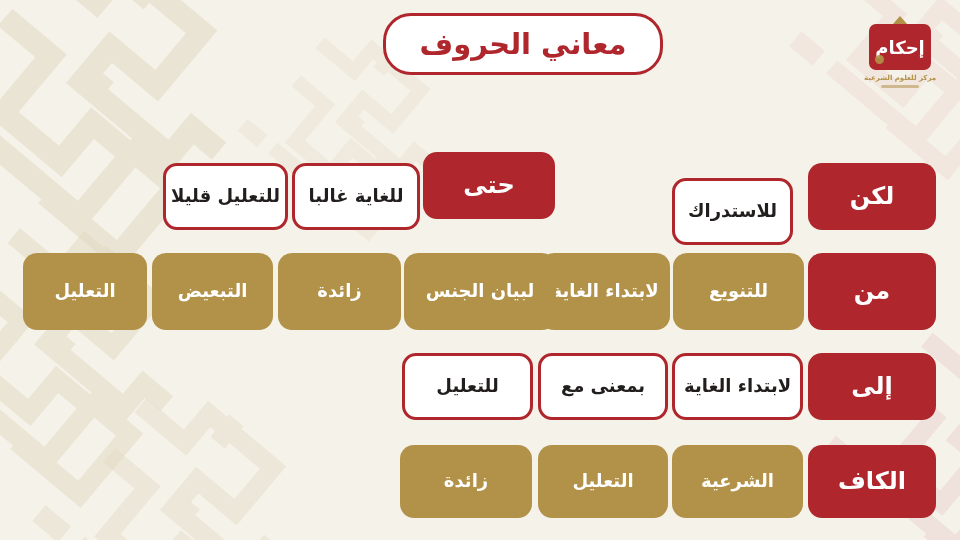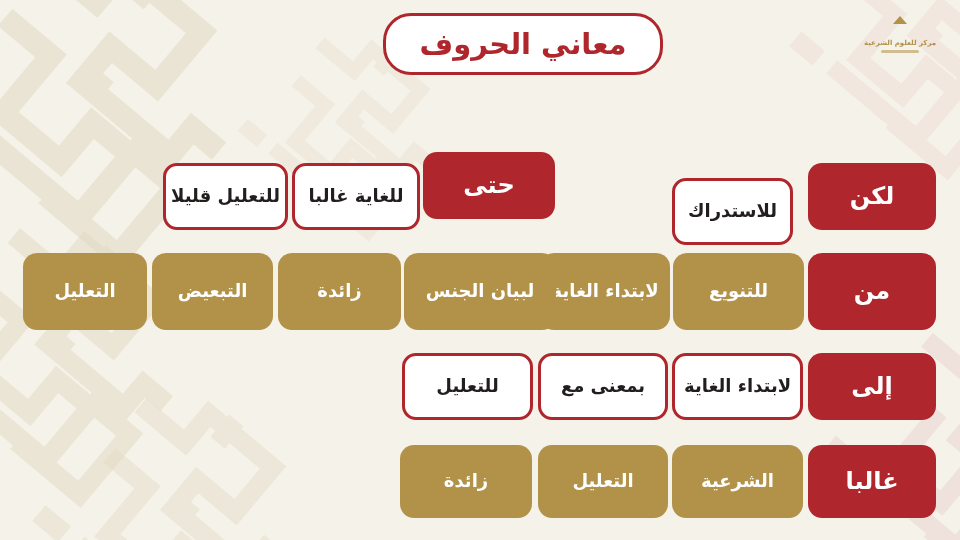--- a/index.html
+++ b/index.html
@@ -32,21 +32,21 @@
   }
   .logo-square{
     background:var(--red);border-radius:7px;height:46px;width:62px;margin:0 auto;
     display:flex;align-items:center;justify-content:center;
     color:#ffffff;font-size:18px;font-weight:bold;position:relative;
   }
   .logo-seal{
     position:absolute;left:6px;bottom:6px;width:9px;height:9px;border-radius:50%;
     background:var(--gold);opacity:.9;
   }
-  .logo-sub{color:var(--gold);font-size:7px;font-weight:bold;margin-top:15px;white-space:nowrap;}
+  .logo-sub{color:var(--gold);font-size:7px;font-weight:bold;margin-top:4px;white-space:nowrap;}
   .logo-tagbar{height:3px;width:38px;background:var(--gold);opacity:.55;margin:3px auto 0;border-radius:2px;}
 </style>
 </head>
 <body>
 
 <svg width="0" height="0" style="position:absolute" aria-hidden="true">
   <symbol id="kufic" viewBox="0 0 120 120">
     <g fill="none" stroke="currentColor" stroke-width="9">
       <path d="M10 30 h28 v-18 h40 v28 h-24 v18 h46 v-14 h14"></path>
       <path d="M14 58 h24 v30 h30 v-20 h20 v32 h-58"></path>
@@ -76,20 +76,24 @@
 <svg class="wm pink" style="left:810px;top:-70px;width:230px;height:230px;opacity:.4;transform:rotate(40deg)">
     <use href="#kufic"></use>
   </svg>
 
 <div class="title-box">
   <span>معاني الحروف</span>
 </div>
 
 <div class="logo">
   <div class="logo-dome"></div>
+  <div class="logo-square">
+    <span>إحكام</span>
+    <span class="logo-seal"></span>
+  </div>
   <div class="logo-sub">مركز للعلوم الشرعية</div>
   <div class="logo-tagbar"></div>
 </div>
 
 <div class="box red" style="left:808px;top:163px;width:128px;height:67px">
     <span>لكن</span>
   </div>
 <div class="box white" style="left:672px;top:178px;width:121px;height:67px">
     <span>للاستدراك</span>
   </div>
@@ -133,21 +137,21 @@
     <span>لابتداء الغاية</span>
   </div>
 <div class="box white" style="left:538px;top:353px;width:130px;height:67px">
     <span>بمعنى مع</span>
   </div>
 <div class="box white" style="left:402px;top:353px;width:131px;height:67px">
     <span>للتعليل</span>
   </div>
 
 <div class="box red" style="left:808px;top:445px;width:128px;height:73px">
-    <span>غالبا</span>
+    <span>الكاف</span>
   </div>
 <div class="box gold" style="left:672px;top:445px;width:131px;height:73px">
     <span>الشرعية</span>
   </div>
 <div class="box gold" style="left:538px;top:445px;width:130px;height:73px">
     <span>التعليل</span>
   </div>
 <div class="box gold" style="left:400px;top:445px;width:132px;height:73px">
     <span>زائدة</span>
   </div>

